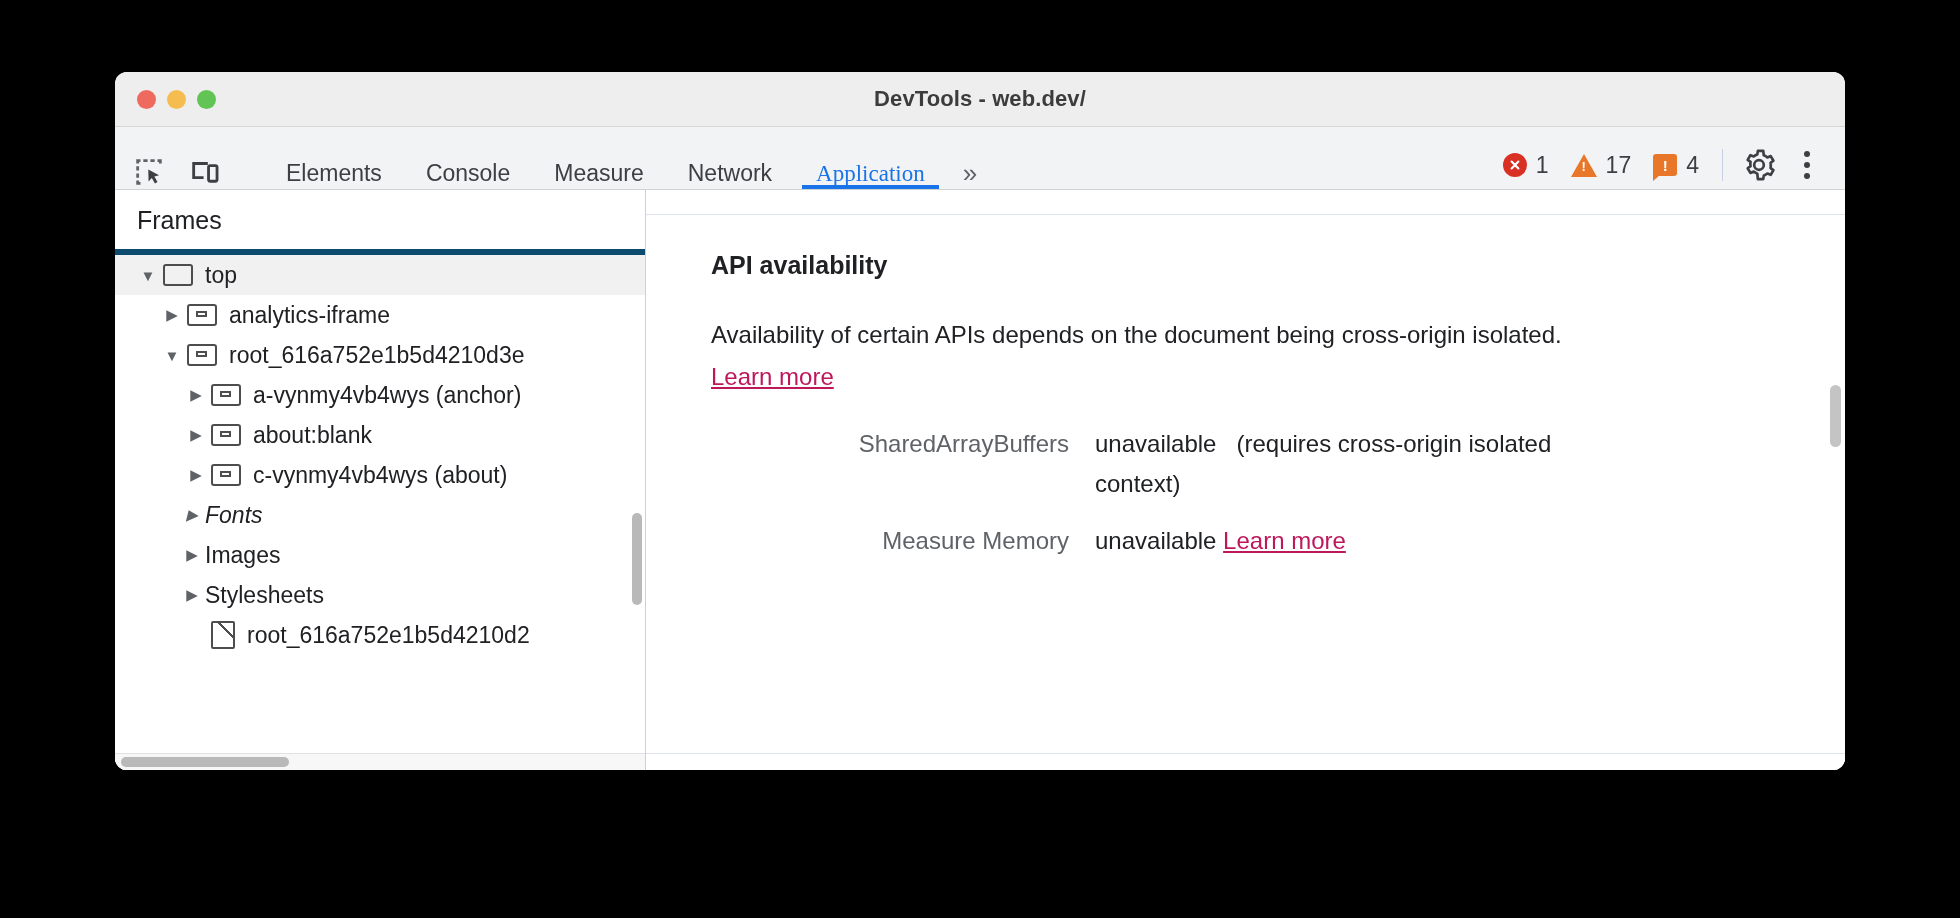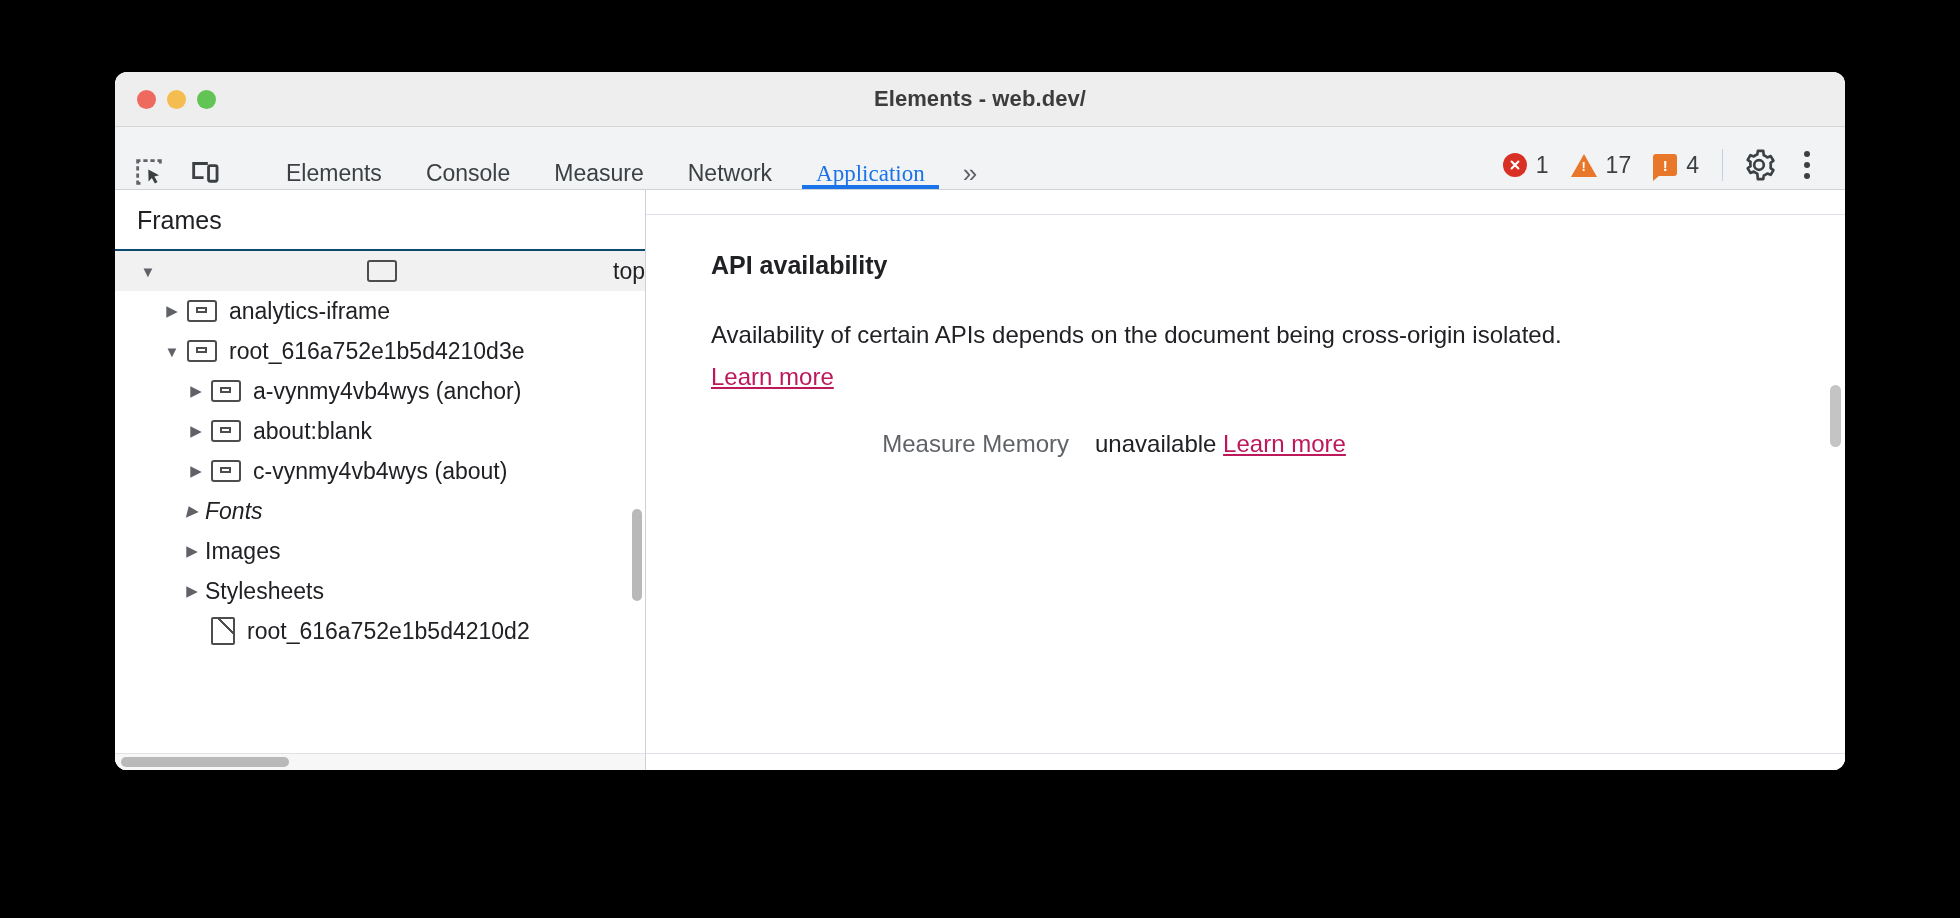--- a/index.html
+++ b/index.html
@@ -238,40 +238,39 @@
     display: flex;
     flex-direction: column;
     position: relative;
     background: #ffffff;
     overflow: hidden;
   }
   .sidebar-header {
     font-size: 25px;
     color: #202124;
     padding: 16px 0 14px 22px;
-    border-bottom: 2px solid #0c4a6e;
+    border-bottom: 6px solid #0c4a6e;
     flex: 0 0 auto;
   }
   .tree {
     flex: 1 1 auto;
     position: relative;
     overflow: hidden;
   }
   .tree-row {
     display: flex;
     align-items: center;
     height: 40px;
     font-size: 23px;
     color: #202124;
     white-space: nowrap;
     cursor: pointer;
   }
   .tree-row.selected {
     background: #f1f1f1;
-    justify-content: space-between;
   }
   .tri {
     width: 22px;
     flex: 0 0 22px;
     display: flex;
     align-items: center;
     justify-content: center;
     color: #5f6368;
     font-size: 15px;
   }
@@ -420,21 +419,21 @@
 <div id="root">
 
   <div class="window">
 
     <div class="titlebar">
       <div class="traffic">
         <span class="dot close"></span>
         <span class="dot min"></span>
         <span class="dot max"></span>
       </div>
-      <div class="title-text">Elements - web.dev/</div>
+      <div class="title-text">DevTools - web.dev/</div>
     </div>
 
     <div class="toolbar">
 
       <div class="tb-icon-btn">
         <svg width="34" height="34" viewBox="0 0 24 24" aria-hidden="true">
           <path d="M3 3h3v2H5v1H3V3zm5 0h3v2H8V3zm5 0h3v2h-3V3zm5 0h3v3h-2V5h-1V3zM3 8h2v3H3V8zm0 5h2v3H3v-3zm0 5h2v1h1v2H3v-3z" fill="#5f6368"></path>
           <path d="M11.5 10.2l7.6 4.1-3.3.9 2.2 3.9-1.8 1-2.2-3.9-2.3 2.5z" fill="#3c4043"></path>
         </svg>
       </div>
@@ -584,20 +583,27 @@
 
         <div class="main-inner">
           <div class="api-title">API availability</div>
 
           <div class="api-desc">
             <span>Availability of certain APIs depends on the document being cross-origin isolated. </span><a class="link">Learn more</a>
           </div>
 
           <div class="rows">
 
+            <div class="kv-row">
+              <div class="kv-key">SharedArrayBuffers</div>
+              <div class="kv-val">
+                <span>unavailable</span>
+                &nbsp;&nbsp;<span class="note">(requires cross-origin isolated context)</span>
+              </div>
+            </div>
 
             <div class="kv-row">
               <div class="kv-key">Measure Memory</div>
               <div class="kv-val">
                 <span>unavailable</span>
                 <a class="link">Learn more</a>
               </div>
             </div>
 
           </div>

